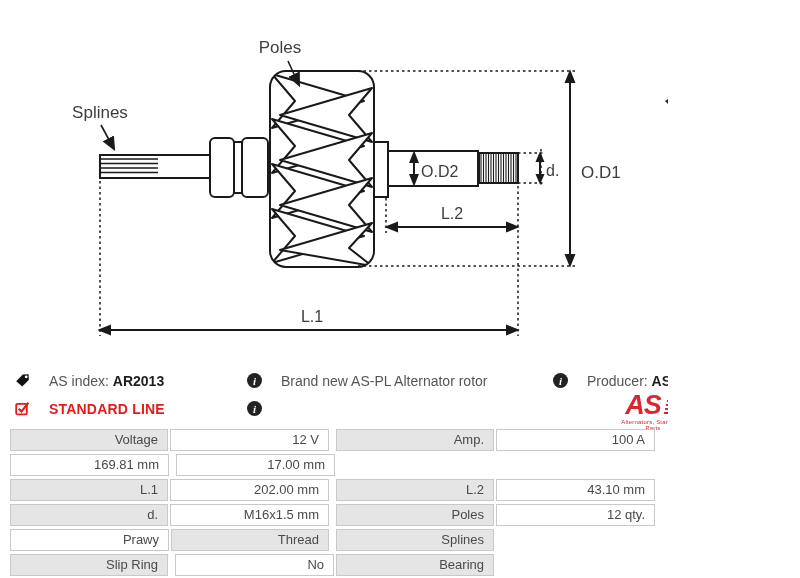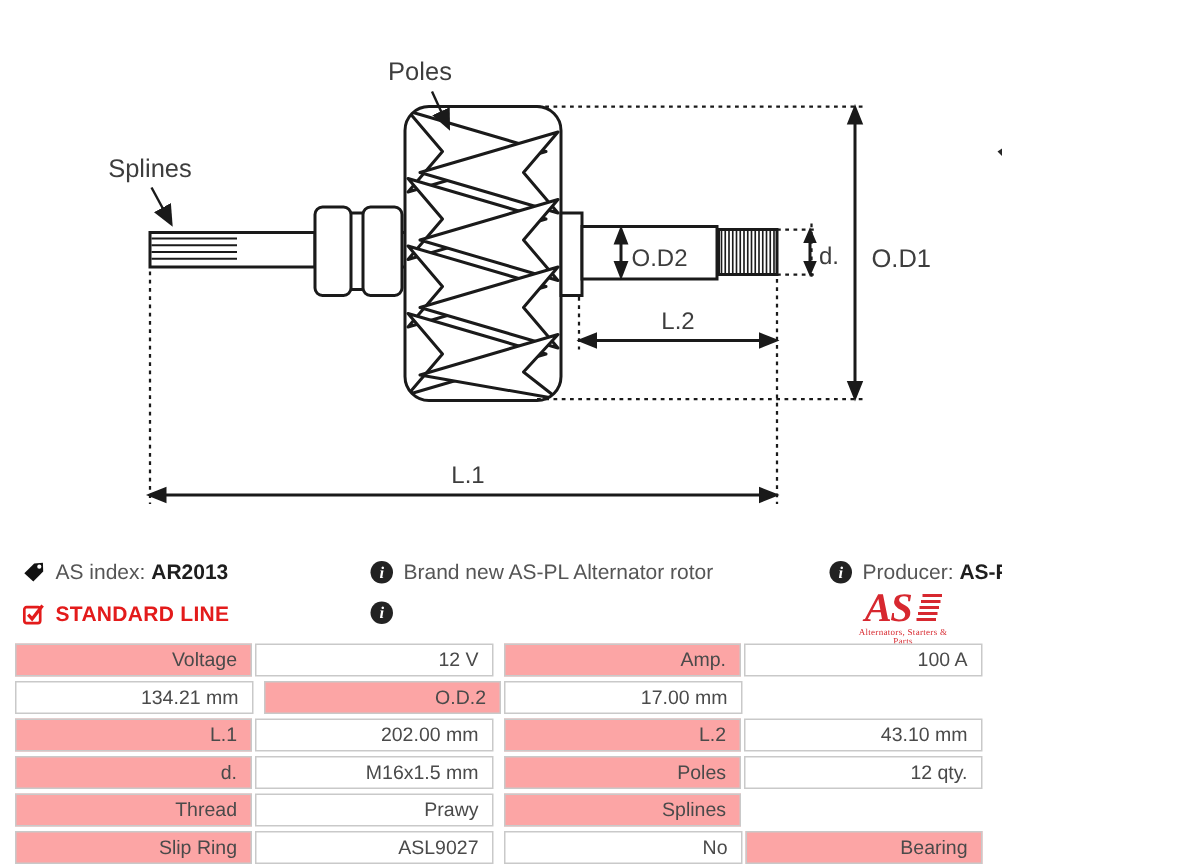--- a/index.html
+++ b/index.html
@@ -8,40 +8,40 @@
     position:relative; width:668px; height:578px; background:#ffffff;
     font-family:"Liberation Sans", sans-serif; overflow:hidden;
   }
   
   .diagram { position:absolute; left:0; top:0; }
   .dia-label { font-size:17px; fill:#3d3d3d; font-family:"Liberation Sans",sans-serif; }
   .dia-label-sm { font-size:16px; fill:#3d3d3d; font-family:"Liberation Sans",sans-serif; }
   
   .photo { position:absolute; left:663px; top:2px; }
   
-  .info-item { position:absolute; display:flex; align-items:flex-end; gap:7px;
+  .info-item { position:absolute; display:flex; align-items:flex-start; gap:19px;
     font-size:14px; color:#555; white-space:nowrap; }
   .info-item b { color:#1e1e1e; }
   .ico { display:inline-flex; width:15px; height:15px; flex:0 0 15px; }
   .i-circle { width:15px; height:15px; border-radius:50%; background:#222; color:#fff;
     font-size:11px; font-weight:bold; display:flex; align-items:center; justify-content:center;
     font-family:"Liberation Serif",serif; font-style:italic; }
   .standard { color:var(--red); font-weight:bold; letter-spacing:.2px; }
-  .logo { position:absolute; left:567px; top:393px; width:70px; text-align:center;font-family:Liberation Serif, serif; }
+  .logo { position:absolute; left:618px; top:393px; width:70px; text-align:center; }
   .logo-row { display:flex; align-items:flex-end; justify-content:center; gap:2px; }
   .logo-as { font-size:27px; font-weight:bold; font-style:italic; color:var(--logored);
     line-height:24px; letter-spacing:-1px; }
   .logo-tag { font-size:6px; color:var(--logored); margin-top:2px; letter-spacing:.2px; }
   
   .spec-table { position:absolute; left:10px; top:429px; display:flex; flex-direction:column; gap:3px; }
   .spec-row { display:flex; gap:2px; }
   .spec-row .gap { width:3px; }
   .cell { border:1px solid #c9c9c9; font-size:13px; color:#4a4a4a;
     padding:2px 9px 2px 6px; text-align:right; line-height:16px; height:22px; }
-  .cell.lab { width:158px; background:#fca5a5; }
+  .cell.lab { width:158px; background:#e5e5e5; }
   .cell.val { width:159px; background:#ffffff; }
   :root { --red:#e31b1b; --logored:#d7282f; }
 </style>
 </head>
 <body>
 
 <div class="page">
 
   <svg class="diagram" width="660" height="360" viewBox="0 0 660 360">
     <defs>
@@ -241,47 +241,45 @@
 
   <div class="spec-table">
     <div class="spec-row">
       <div class="cell lab">Voltage</div>
       <div class="cell val">12 V</div>
       <div class="gap"></div>
       <div class="cell lab">Amp.</div>
       <div class="cell val">100 A</div>
     </div>
     <div class="spec-row">
-      <div class="cell val">134.21 mm</div>
-      <div class="gap"></div>
-      <div class="cell lab">O.D.2</div>
+      <div class="cell val">169.81 mm</div>
+      <div class="gap"></div>
       <div class="cell val">17.00 mm</div>
     </div>
     <div class="spec-row">
       <div class="cell lab">L.1</div>
       <div class="cell val">202.00 mm</div>
       <div class="gap"></div>
       <div class="cell lab">L.2</div>
       <div class="cell val">43.10 mm</div>
     </div>
     <div class="spec-row">
       <div class="cell lab">d.</div>
       <div class="cell val">M16x1.5 mm</div>
       <div class="gap"></div>
       <div class="cell lab">Poles</div>
       <div class="cell val">12 qty.</div>
     </div>
     <div class="spec-row">
+      <div class="cell val">Prawy</div>
       <div class="cell lab">Thread</div>
-      <div class="cell val">Prawy</div>
       <div class="gap"></div>
       <div class="cell lab">Splines</div>
     </div>
     <div class="spec-row">
       <div class="cell lab">Slip Ring</div>
-      <div class="cell val">ASL9027</div>
       <div class="gap"></div>
       <div class="cell val">No</div>
       <div class="cell lab">Bearing</div>
     </div>
   </div>
 
 </div>
 
 </body></html>

